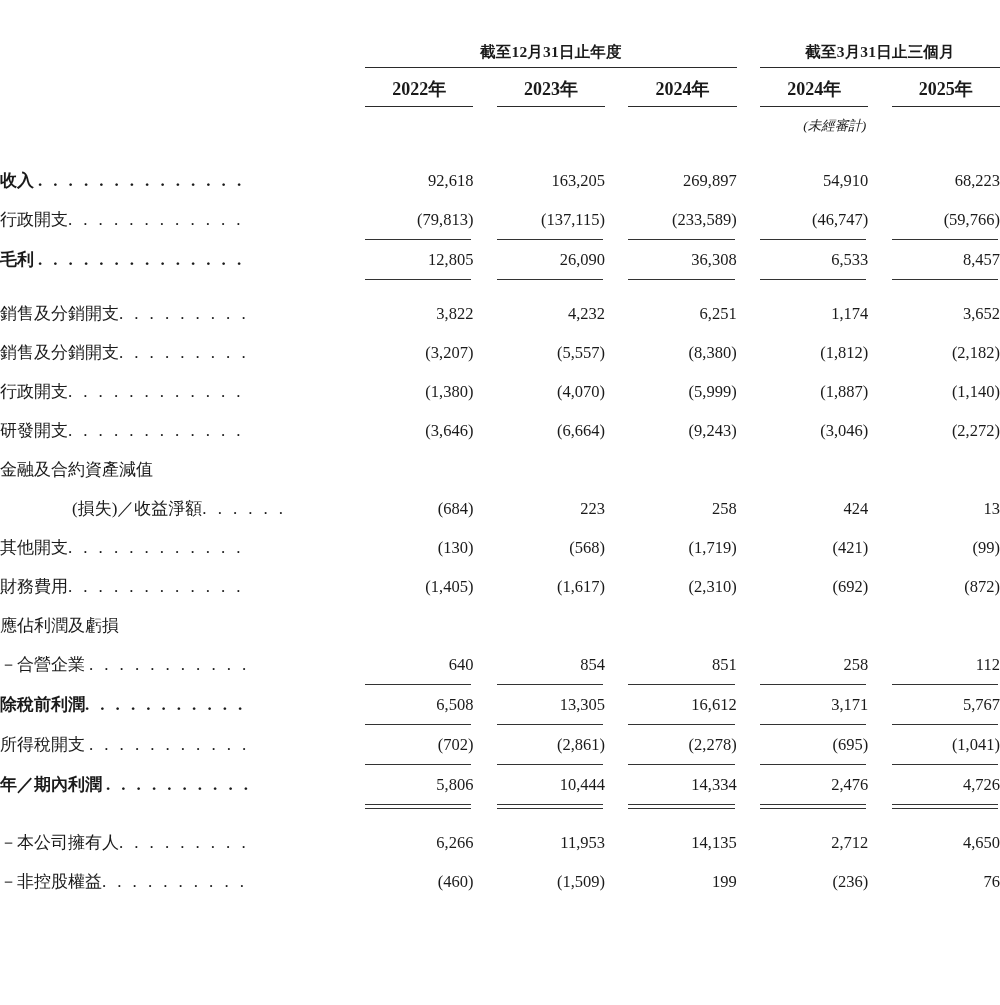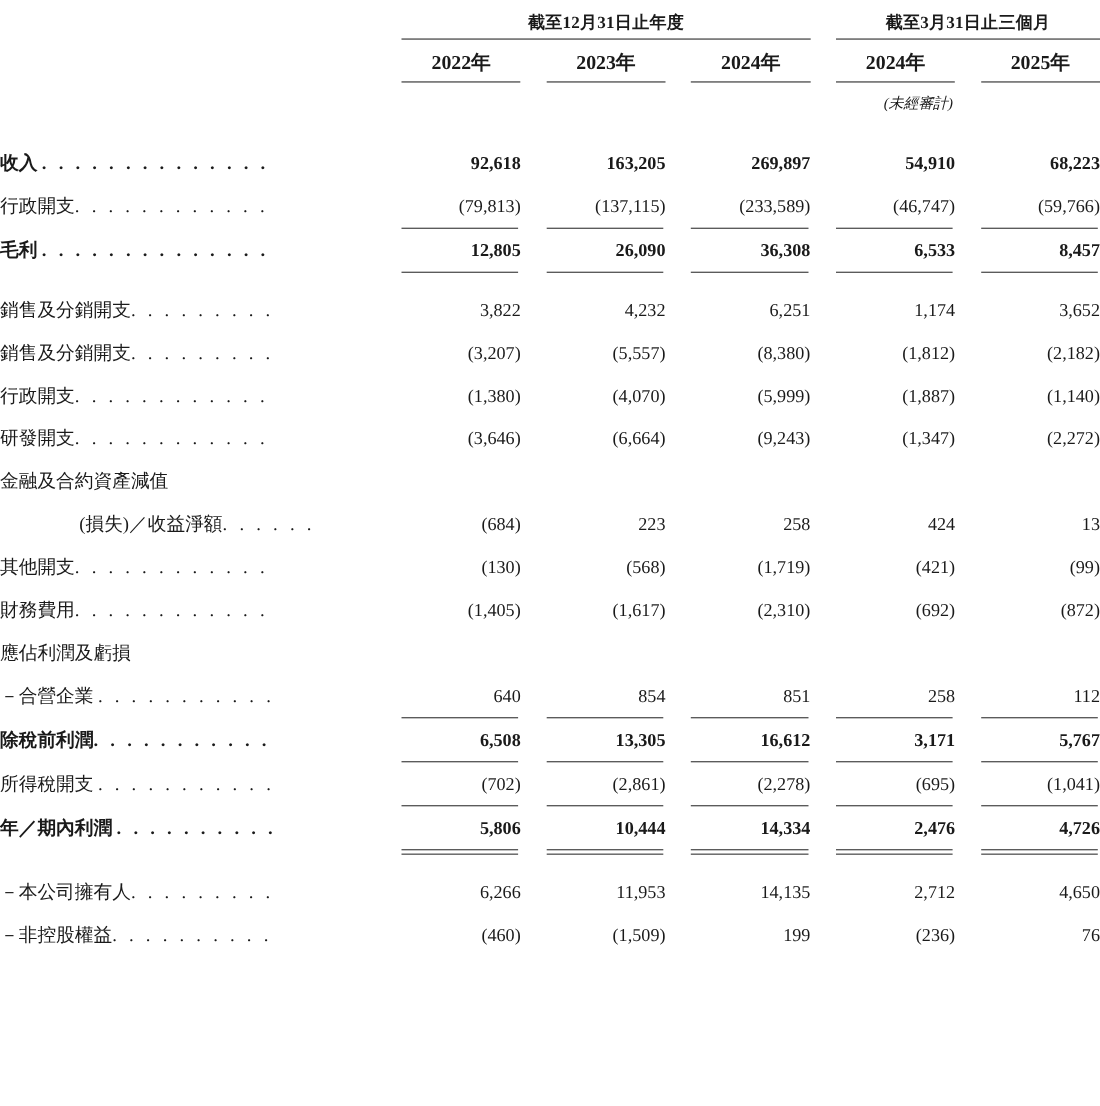--- a/index.html
+++ b/index.html
@@ -12,20 +12,21 @@
     height: 1005px;
     font-family: "Liberation Serif", "DejaVu Serif", serif;
     color: #1a1a1a;
     overflow: hidden;
   }
 
   #sheet {
     position: relative;
     width: 1000px;
     height: 959px;
+    margin-top: 32px;
   }
 
   table.fin {
     border-collapse: collapse;
     width: 1000px;
     table-layout: fixed;
   }
 
   
   col.c-label { width: 322px; }
@@ -118,21 +119,21 @@
   .lbl .row-inner .dots.tight { margin-left: 0px; }
 
   .num {
     text-align: right;
     font-size: 16.5px;
     white-space: nowrap;
     height: 39px;
     vertical-align: middle;
     padding: 0 2px 0 0;
   }
-  .num.bold { font-weight: bold; }
+  .num.bold { font-weight: normal; }
 
   
   td.rule-cell {
     padding: 0;
     height: 0;
     line-height: 0;
     font-size: 0;
   }
   td.rule-cell > i {
     display: block;
@@ -408,21 +409,21 @@
               <span class="dots tight">. . . . . . . . . . . . . .</span>
             </div>
     </td>
     <td></td>
     <td class="num">(3,646)</td>
     <td></td>
     <td class="num">(6,664)</td>
     <td></td>
     <td class="num">(9,243)</td>
     <td></td>
-    <td class="num">(1,347)</td>
+    <td class="num">(3,046)</td>
     <td></td>
     <td class="num">(2,272)</td>
   </tr>
 
   <tr class="data-row">
     <td class="lbl">
       <div class="row-inner">
               <span class="txt">金融及合約資產減值</span>
             </div>
     </td>

